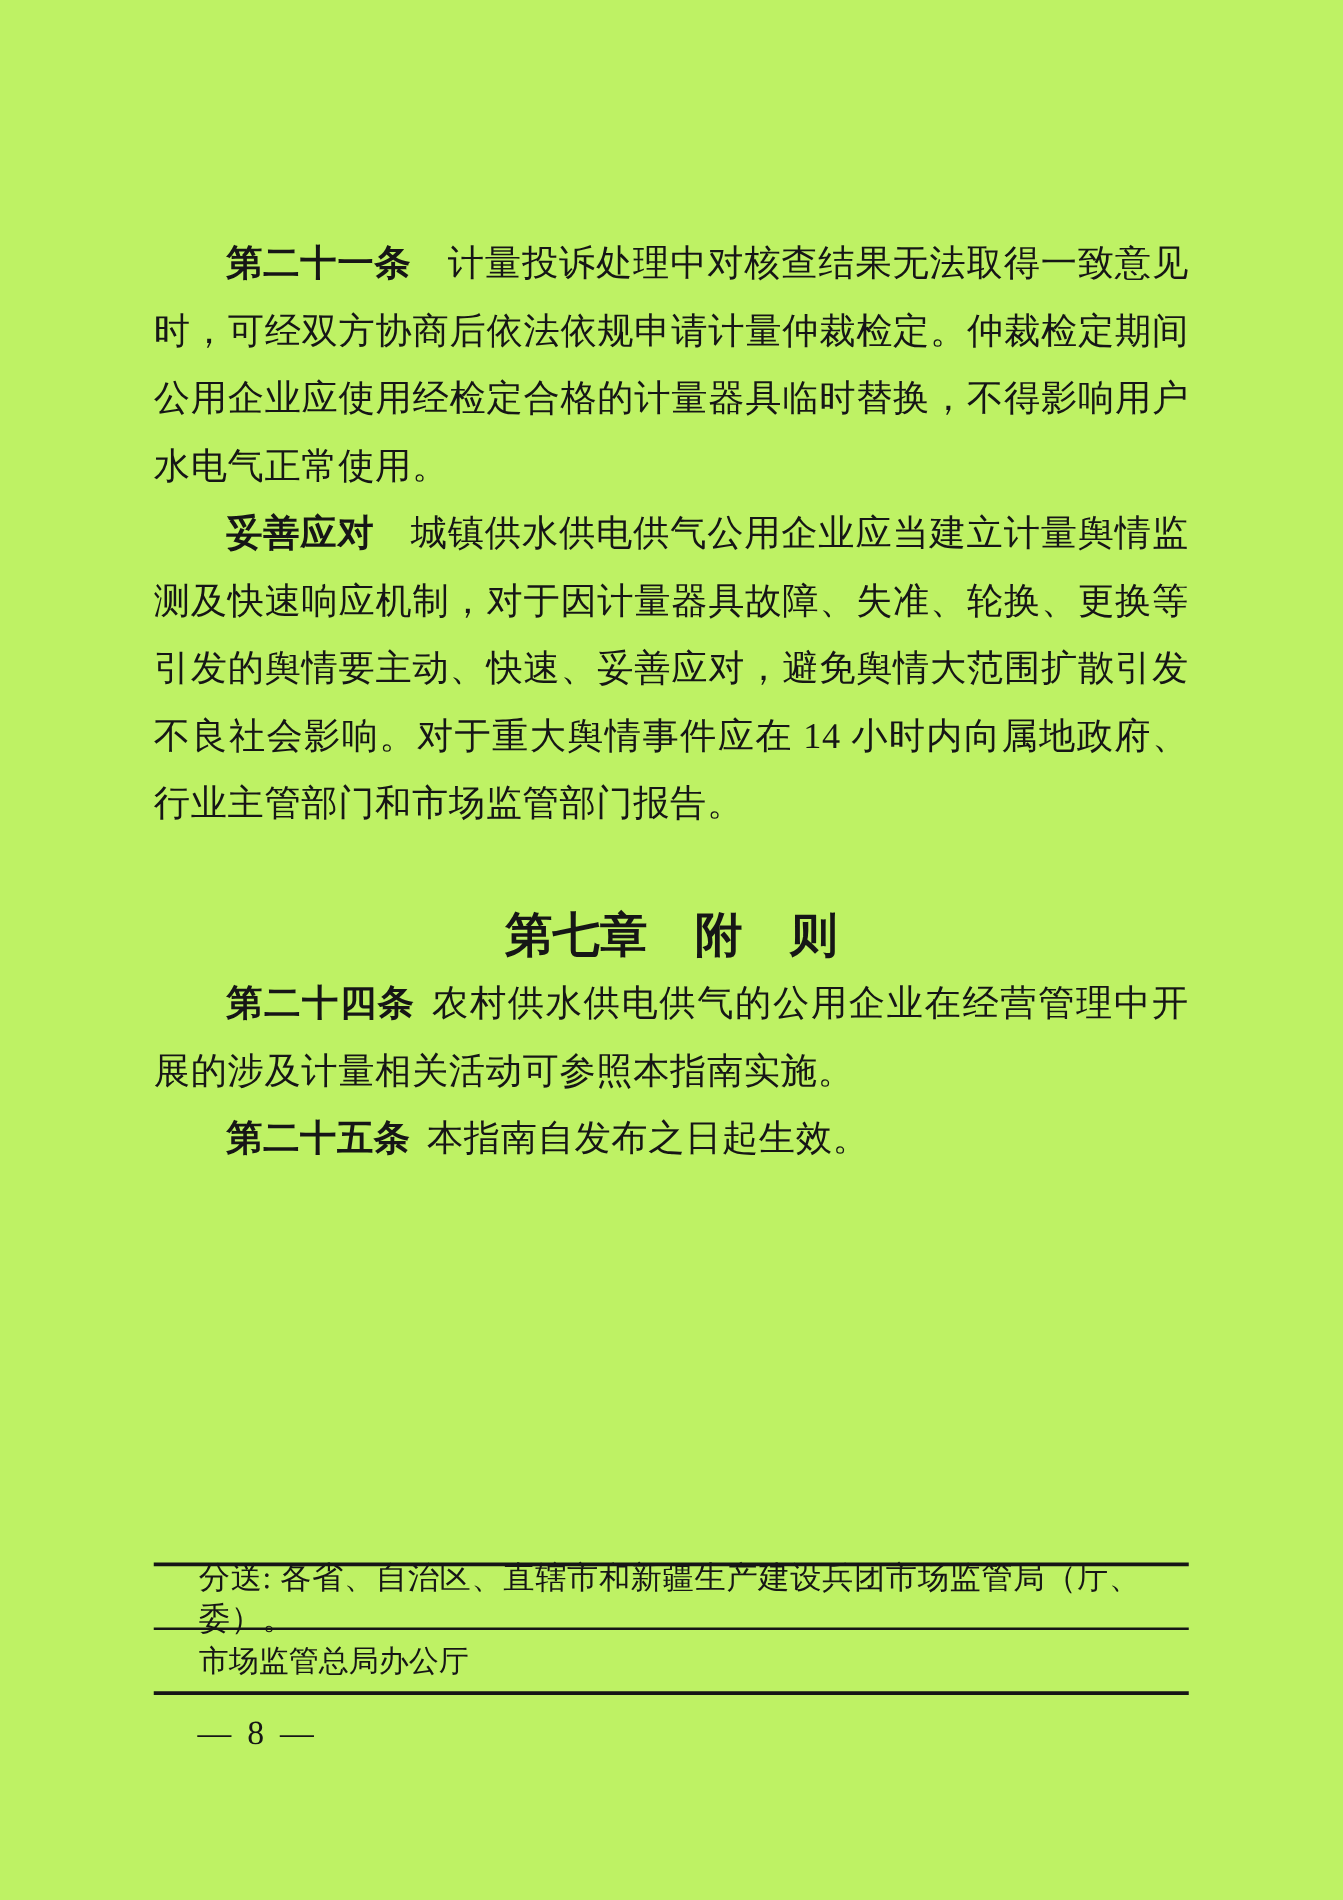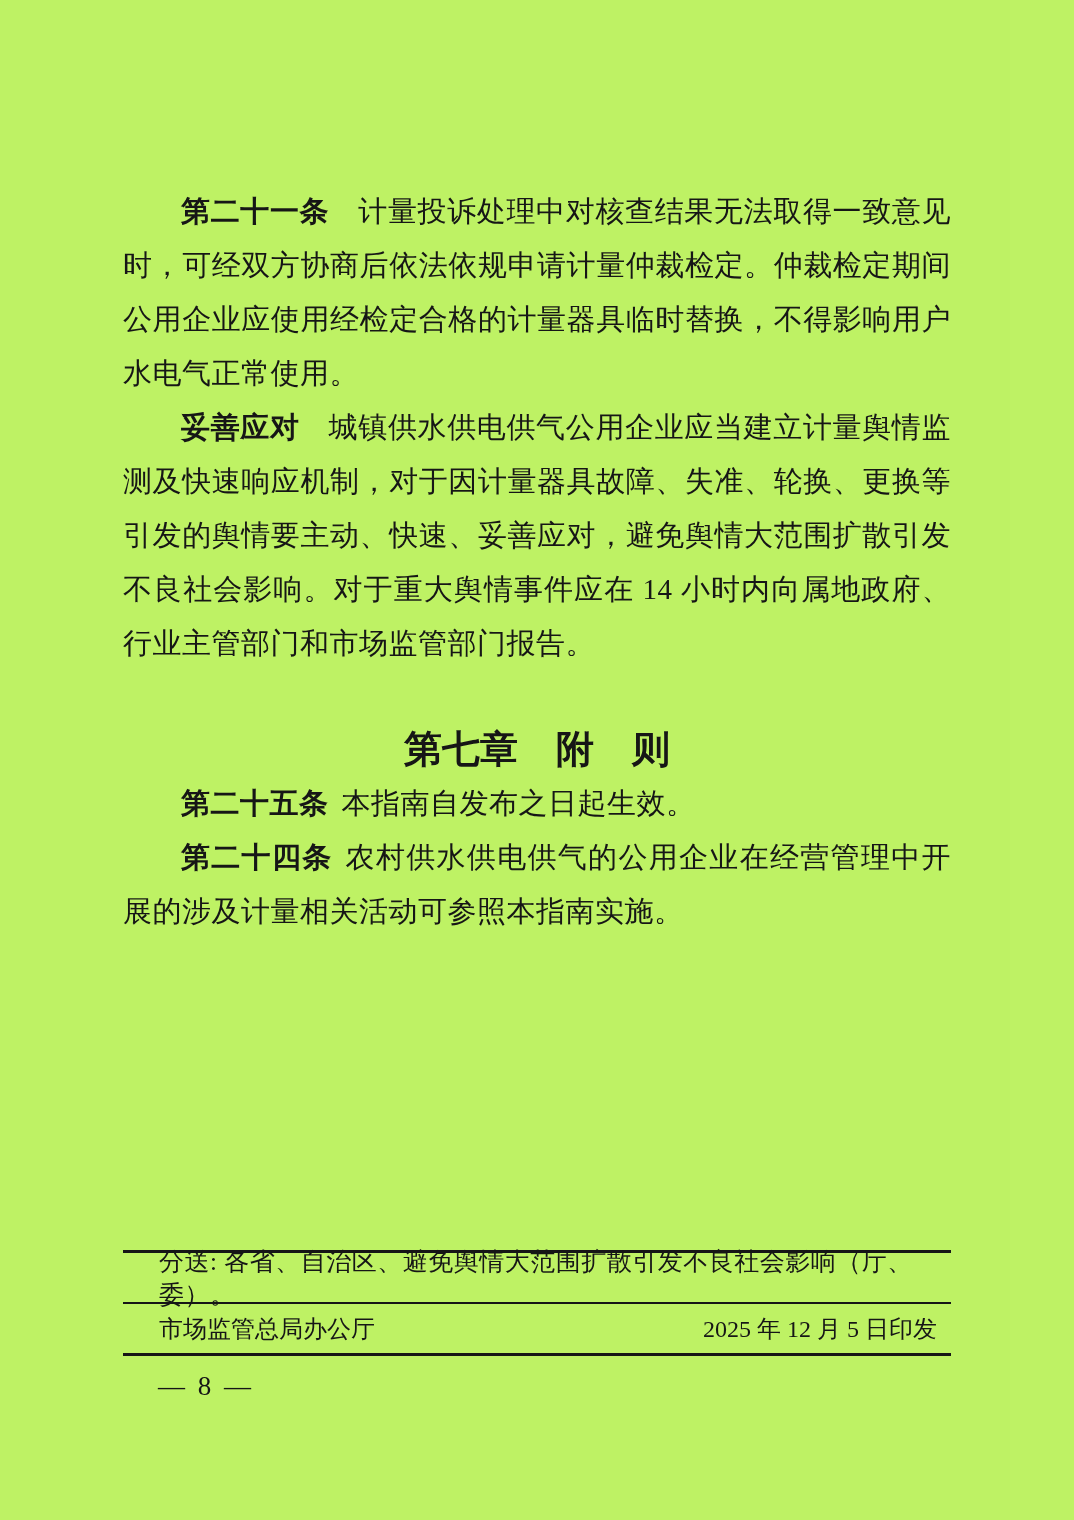--- a/index.html
+++ b/index.html
@@ -94,34 +94,33 @@
 
   <div class="content">
 
     <p class="para"><span class="art-num">第二十一条</span><span>计量投诉处理中对核查结果无法取得一致意见时，可经双方协商后依法依规申请计量仲裁检定。仲裁检定期间公用企业应使用经检定合格的计量器具临时替换，不得影响用户水电气正常使用。</span></p>
 
 
     <p class="para"><span class="art-num">妥善应对</span><span>城镇供水供电供气公用企业应当建立计量舆情监测及快速响应机制，对于因计量器具故障、失准、轮换、更换等引发的舆情要主动、快速、妥善应对，避免舆情大范围扩散引发不良社会影响。对于重大舆情事件应在 14 小时内向属地政府、行业主管部门和市场监管部门报告。</span></p>
 
     <h2 class="chapter-heading">第七章　附　则</h2>
 
+    <p class="para"><span class="art-num tight">第二十四条</span><span>农村供水供电供气的公用企业在经营管理中开展的涉及计量相关活动可参照本指南实施。</span></p>
+
     <p class="para"><span class="art-num tight">第二十五条</span><span>本指南自发布之日起生效。</span></p>
-
-    <p class="para"><span class="art-num tight">第二十四条</span><span>农村供水供电供气的公用企业在经营管理中开展的涉及计量相关活动可参照本指南实施。</span></p>
 
   </div>
 
   <div class="footer">
     <div class="rule thick"></div>
     <div class="footer-row-dist">
-      <span>分送: 各省、自治区、避免舆情大范围扩散引发不良社会影响（厅、委）。</span>
+      <span>分送: 各省、自治区、直辖市和新疆生产建设兵团市场监管局（厅、委）。</span>
     </div>
     <div class="rule thin"></div>
     <div class="footer-row-issue">
       <span>市场监管总局办公厅</span>
-      <span>2025 年 12 月 5 日印发</span>
     </div>
     <div class="rule thick"></div>
   </div>
 
   <div class="page-number">— 8 —</div>
 
 </div>
 
 </body></html>

